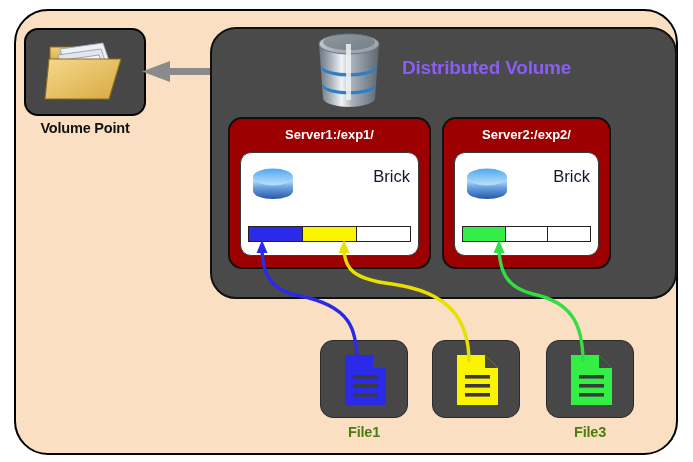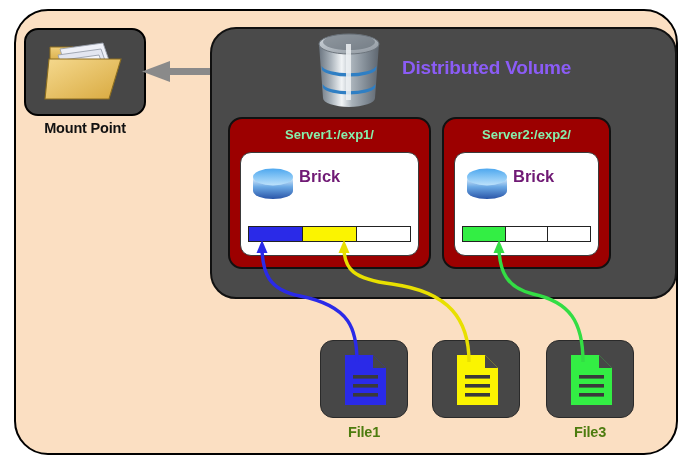--- a/index.html
+++ b/index.html
@@ -43,33 +43,33 @@
   
   .server-box{
     position:absolute;top:117px;height:152px;
     background:#9c0000;border:2px solid #111111;border-radius:14px;
     box-sizing:border-box;
   }
   #server-box-1{left:228px;width:203px;}
   #server-box-2{left:442px;width:169px;}
   .server-label{
     position:absolute;top:8px;left:0;width:100%;text-align:center;
-    font-size:13px;font-weight:bold;color:#86efac;
+    font-size:13px;font-weight:bold;color:#ffffff;
   }
 
   
   .brick-card{
     position:absolute;left:10px;top:33px;right:10px;height:104px;
     background:#ffffff;border:1px solid #3a3a3a;border-radius:11px;
     box-sizing:border-box;
   }
   .brick-cyl{position:absolute;left:9px;top:11px;width:46px;height:40px;}
   .brick-label{
-    position:absolute;left:58px;top:14px;right:8px;text-align:left;
-    font-size:16.5px;font-weight:bold;color:#701a75;
+    position:absolute;left:58px;top:14px;right:8px;text-align:right;
+    font-size:16.5px;font-weight:normal;color:#0f172a;
   }
   .brick-bar{
     position:absolute;left:7px;right:7px;bottom:13px;height:16px;
     border:1.5px solid #222222;box-sizing:border-box;display:flex;background:#ffffff;
   }
   .brick-seg{flex:1 1 0;height:100%;}
   .brick-seg + .brick-seg{border-left:1.5px solid #222222;}
 
   
   .file-box{
@@ -107,21 +107,21 @@
       </defs>
       <path d="M7 16 L7 8 L30 8 L35 14 L60 14 L60 22 L7 22 Z" fill="url(#fldBack)" stroke="#8b6d20" stroke-width="1"></path>
       <g stroke="#9aa0ad" stroke-width="0.9">
         <path d="M17 10 L60 4 L69 30 L25 36 Z" fill="#eef0f7"></path>
         <path d="M15 16 L58 10 L67 36 L23 42 Z" fill="#e3e6f0"></path>
         <path d="M13 22 L56 16 L65 42 L21 48 Z" fill="#f4f5fa"></path>
       </g>
       <path d="M6 20 L62 20 L78 20 L66 60 L2 60 Z" fill="url(#fldFront)" stroke="#8b6d20" stroke-width="1.1"></path>
     </svg>
   </div>
-  <div id="mount-point-label">Mount Point</div>
+  <div id="mount-point-label">Volume Point</div>
 
   <svg id="mount-arrow" viewBox="0 0 180 28">
     <rect x="28" y="10" width="152" height="7" fill="#8a8a8a"></rect>
     <path d="M2 13.5 L30 3 L30 24 Z" fill="#8a8a8a"></path>
   </svg>
 
   <div id="volume-panel"></div>
 
   <svg id="volume-cylinder" viewBox="0 0 76 78">
     <defs>

